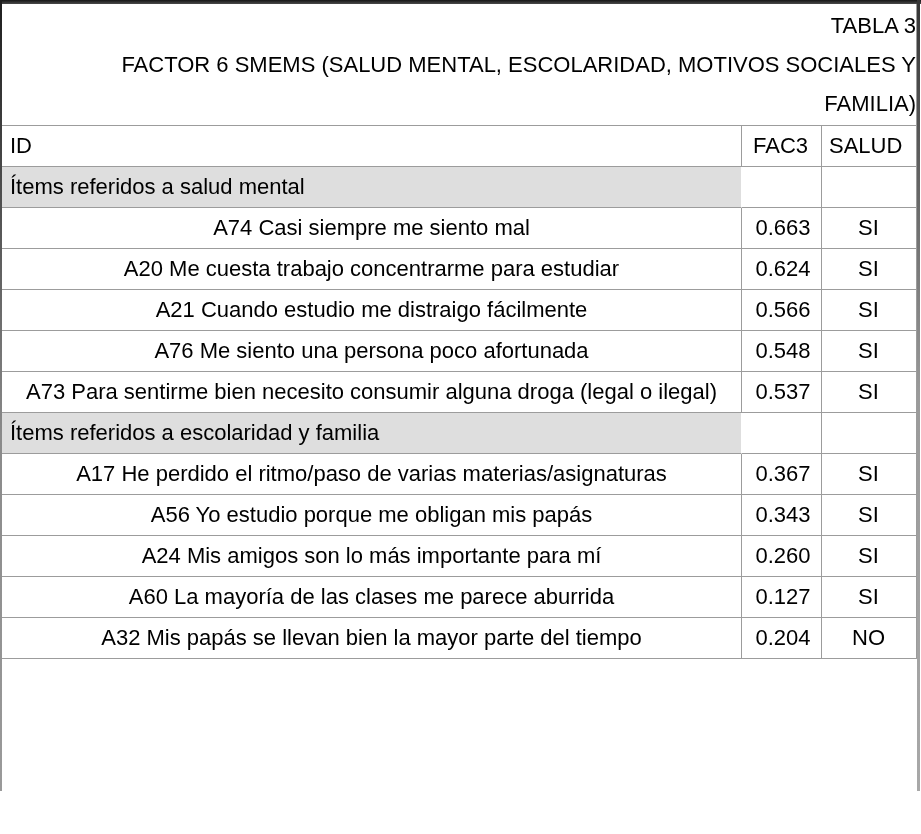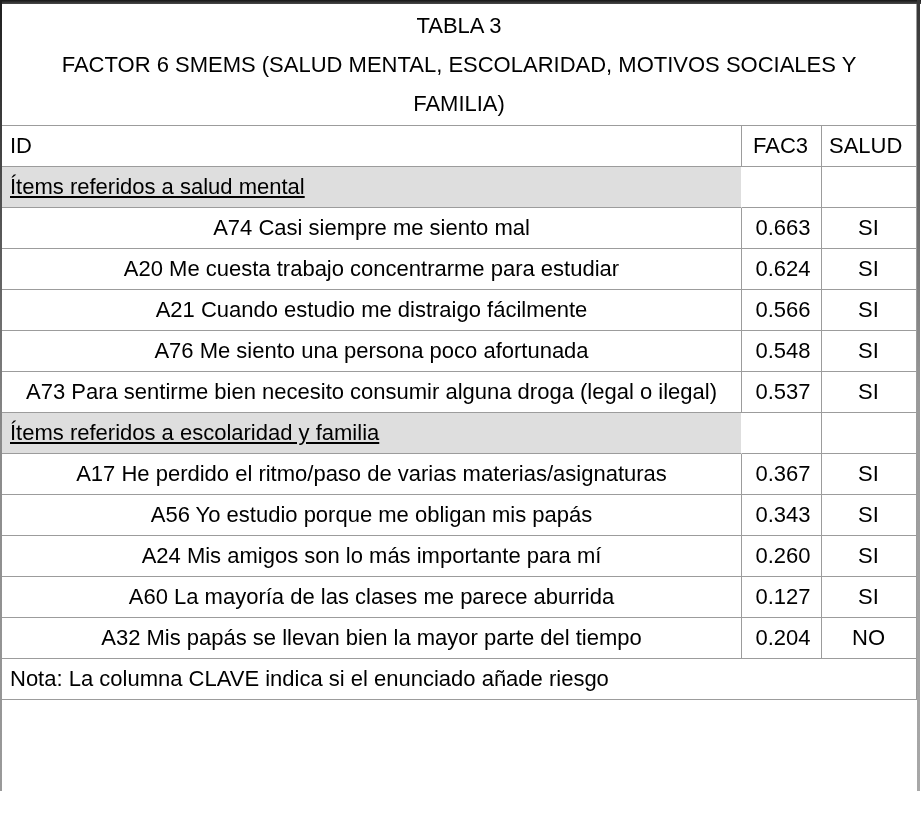--- a/index.html
+++ b/index.html
@@ -50,35 +50,34 @@
     box-sizing: border-box;
     border-right: 1px solid var(--grid-line, #9c9c9c);
     border-bottom: 1px solid var(--grid-line, #9c9c9c);
     padding: 0 8px;
     vertical-align: middle;
     overflow: hidden;
   }
   tr.title-row td {
     height: 118px;
     border-right: 1px solid var(--grid-line, #9c9c9c);
-    text-align: center;
+    text-align: right;
     padding: 2px 0;
     vertical-align: middle;
   }
   .tline {
     line-height: 39px;
     white-space: nowrap;
   }
   tr.header-row td {
     height: 41px;
     margin-top: 44px;
   }
   tr.section-row td {
     height: 28px;
-    text-decoration: underline;
   }
   tr.section-row td.section-cell {
     background: var(--section-bg, #dedede);
     border-right: 1px solid #ffffff; 
   }
   tr.item-row td {
     height: 41px;
     text-align: center;
   }
   td.item-cell {
@@ -173,21 +172,18 @@
         <tr class="item-row">
           <td class="c-id item-cell">A60 La mayoría de las clases me parece aburrida</td>
           <td class="c-fac">0.127</td>
           <td class="c-clave">SI</td>
         </tr>
         <tr class="item-row">
           <td class="c-id item-cell">A32 Mis papás se llevan bien la mayor parte del tiempo</td>
           <td class="c-fac">0.204</td>
           <td class="c-clave">NO</td>
         </tr>
-        <tr class="note-row">
-          <td colspan="3">Nota: La columna CLAVE indica si el enunciado añade riesgo</td>
-        </tr>
       </tbody>
   </table>
 
   <div class="edge-left"></div>
   <div class="edge-right"></div>
 </div>
 
 </body></html>

